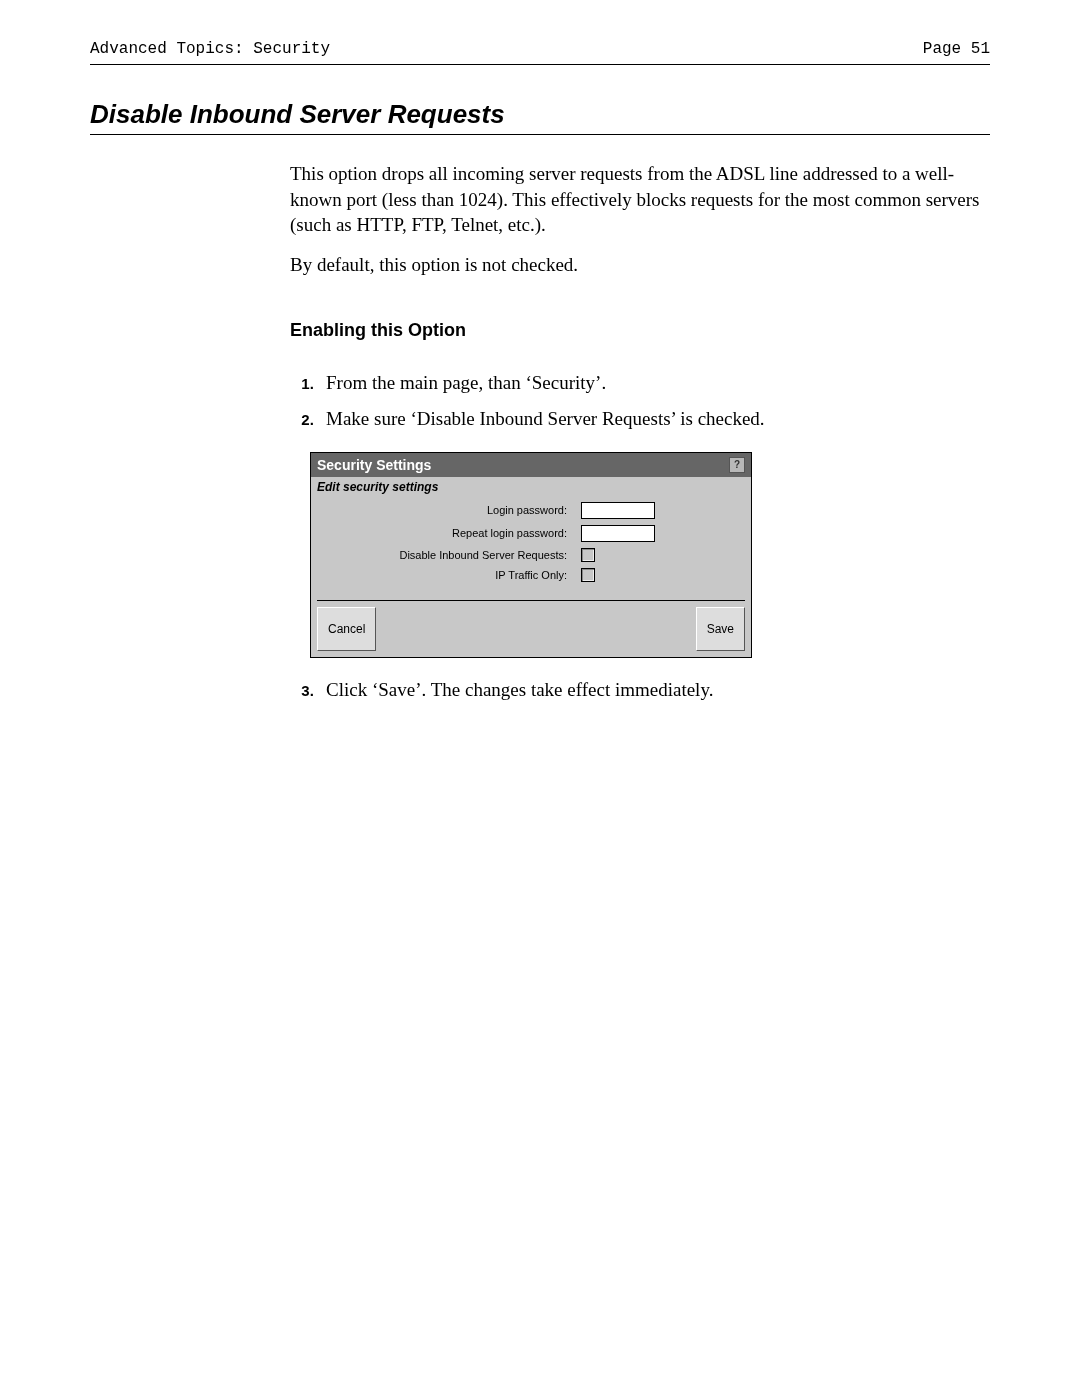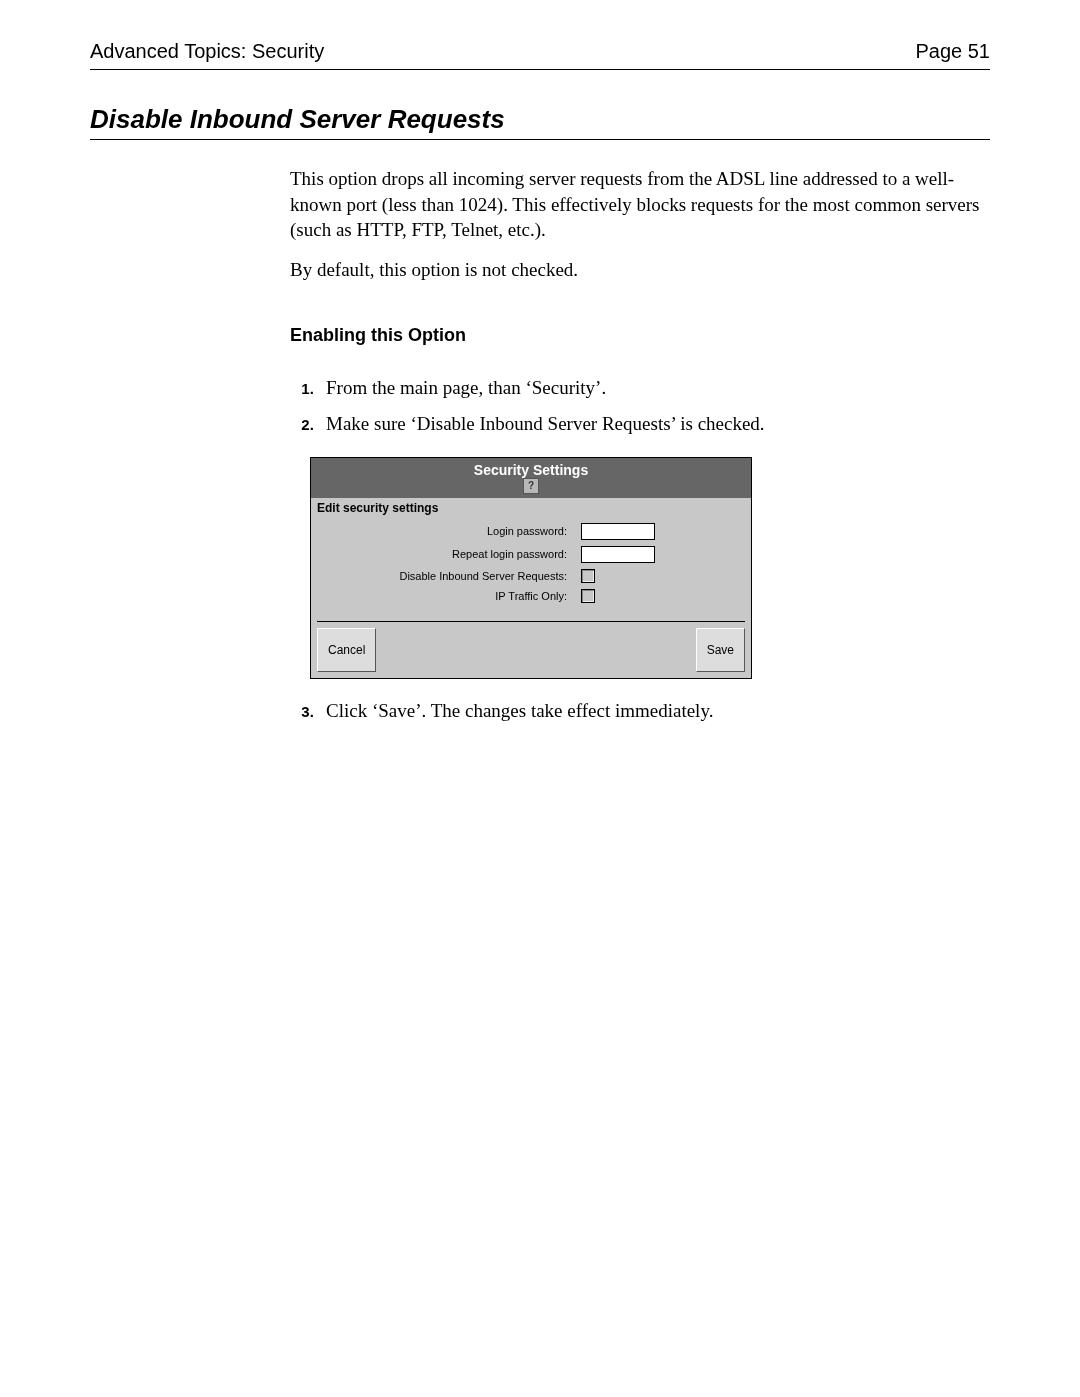--- a/index.html
+++ b/index.html
@@ -13,22 +13,22 @@
   }
   .page {
     padding: 40px 90px 40px 90px;
     box-sizing: border-box;
     width: 1080px;
     min-height: 1397px;
   }
   .running-header {
     display: flex;
     justify-content: space-between;
-    font-family: Liberation Sans, sans-serif;
-    font-size: 20px;
+    font-family: Liberation Mono, monospace;
+    font-size: 16px;
     padding-bottom: 6px;
     border-bottom: 1px solid #000;
   }
   .section-heading {
     font-family: Arial, Helvetica, sans-serif;
     font-weight: bold;
     font-style: italic;
     font-size: 26px;
     margin-top: 34px;
     padding-bottom: 4px;
@@ -68,37 +68,37 @@
   }
   .panel-header {
     background: #666;
     color: #fff;
     font-weight: bold;
     font-size: 14px;
     padding: 4px 6px;
     display: flex;
     justify-content: space-between;
     align-items: center;
-    flex-direction: column;
   }
   .help-box {
     width: 14px;
     height: 14px;
     background: #b8b8b8;
     color: #333;
     font-size: 10px;
     font-weight: bold;
     text-align: center;
     line-height: 14px;
     border: 1px solid #555;
   }
   .panel-sub {
     font-weight: bold;
     font-size: 12px;
     padding: 3px 14px 6px 6px;
+    font-style: italic;
   }
   .form-rows { padding: 2px 6px 6px 6px; }
   .form-row {
     display: flex;
     align-items: center;
     margin-bottom: 6px;
   }
   .form-row .lbl {
     width: 250px;
     text-align: right;

